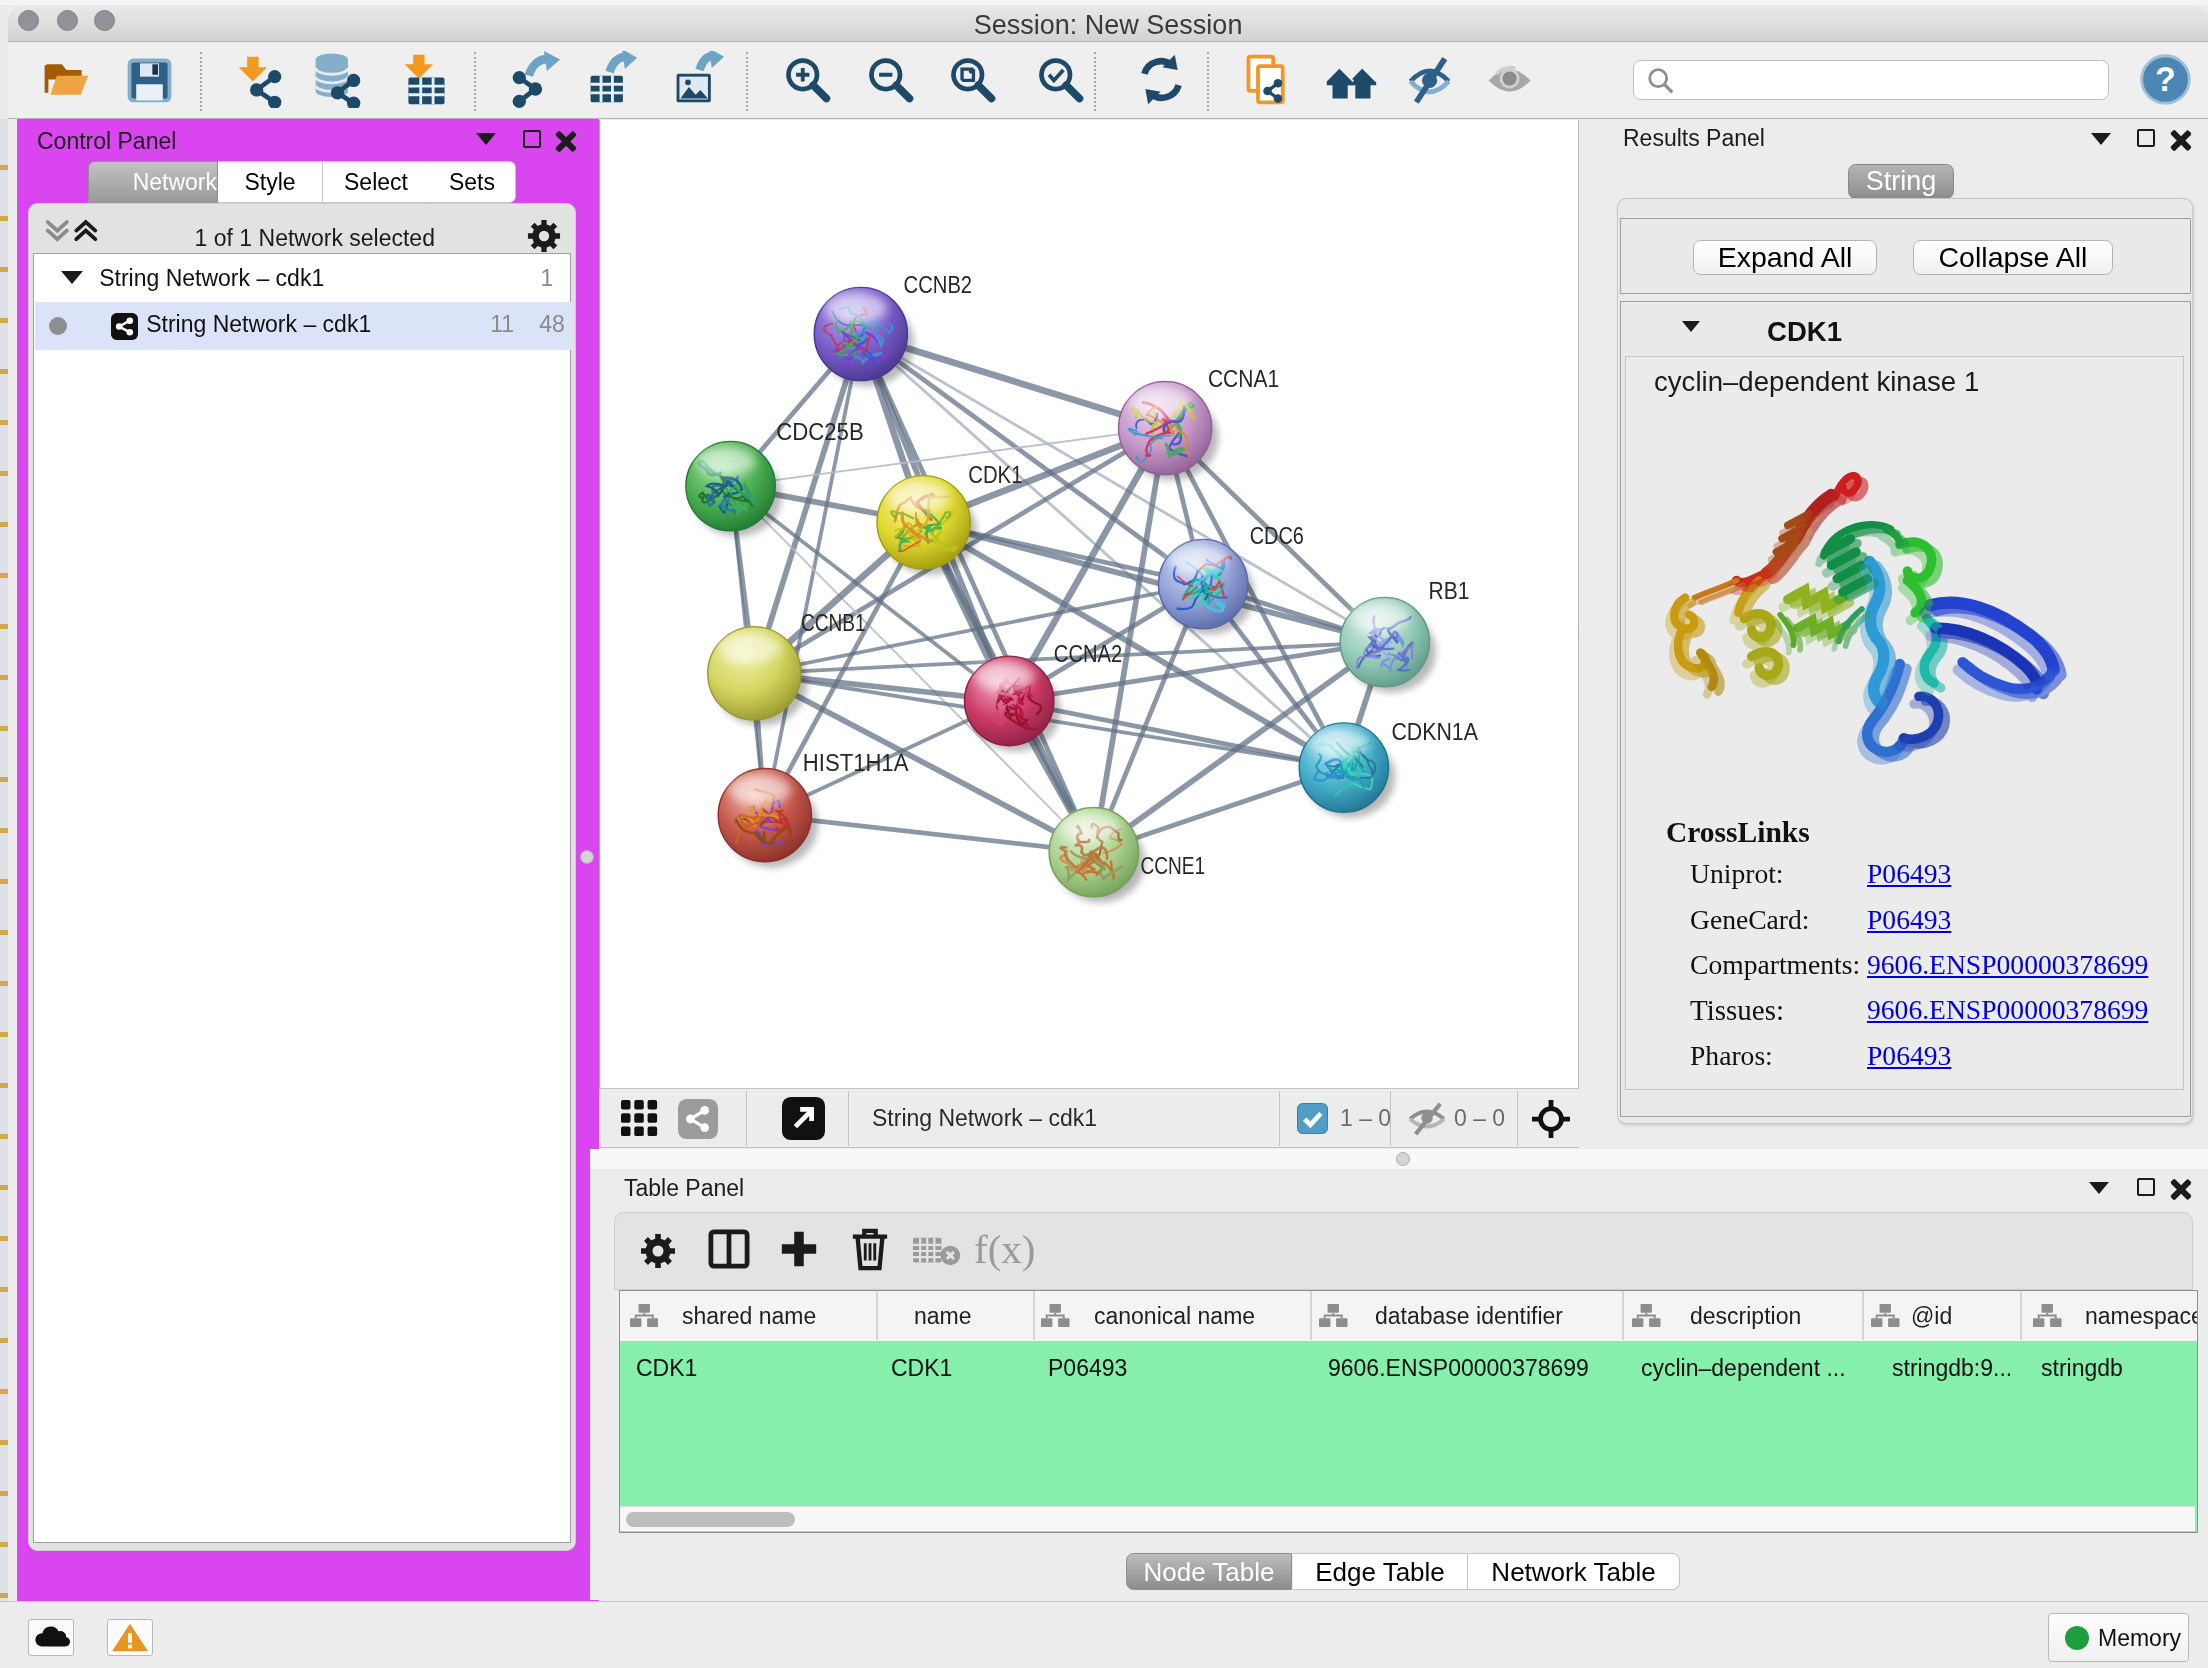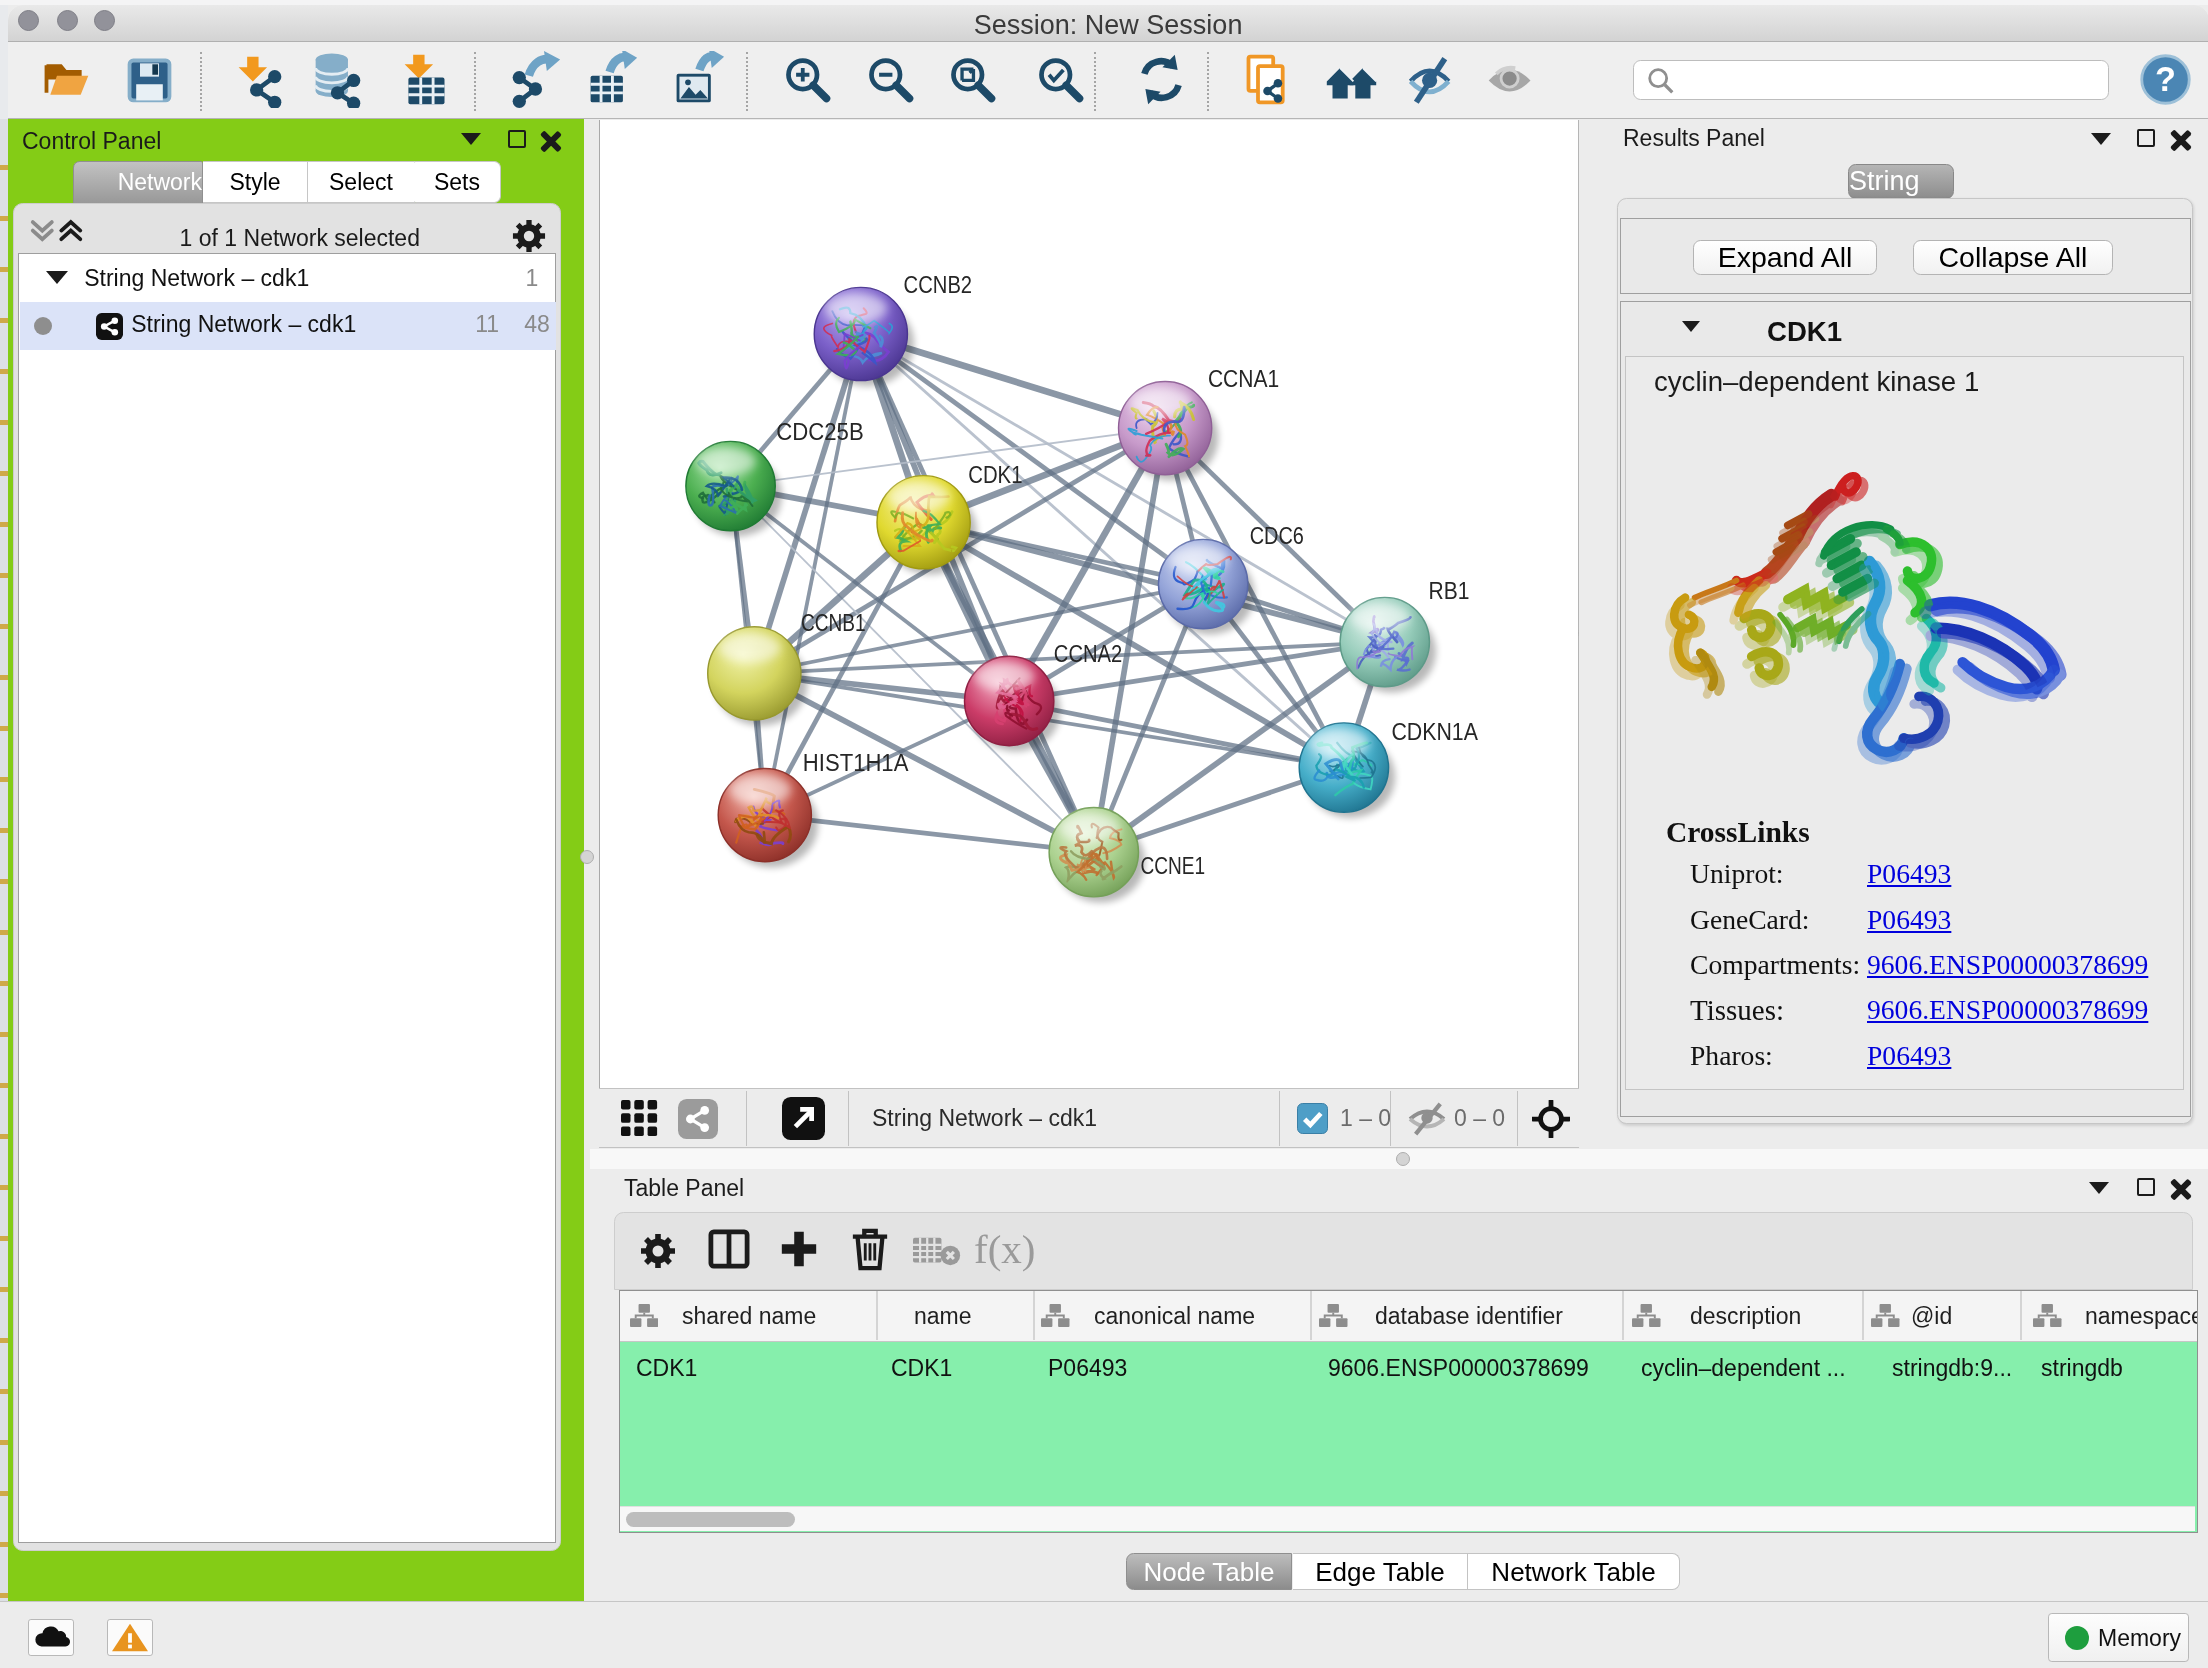--- a/index.html
+++ b/index.html
@@ -177,21 +177,21 @@
       </div>
 <svg class="ti" style="left:2129px;top:8.6px" viewBox="0 0 60 60">
         <circle cx="30" cy="30" r="25" fill="#4b86b4" stroke="#9dc0d8" stroke-width="3"></circle>
         <text x="30" y="42" text-anchor="middle" font-size="36" font-weight="bold" fill="#fff" font-family="Liberation Sans">?</text>
       </svg>
 </div>
 </div>
 <div class="abs" style="left:0;top:0;width:2208px;height:4.8px;background:#f4f4f5"></div>
 <div class="abs" style="left:0;top:4.8px;width:7.6px;height:114px;background:#e8eaed"></div>
 
-<div class="abs" style="left:2px;top:119px;width:582px;height:1487px;background:#84cc16">
+<div class="abs" style="left:17px;top:119px;width:582px;height:1487px;background:#d946ef">
   <div class="abs phead" style="left:20px;top:8.6px">Control Panel</div>
   <div class="tri" style="left:459px;top:14.3px"></div>
   <div class="sq" style="left:506px;top:10.5px"></div>
   <div class="xx" style="left:536px;top:10.5px"></div>
 
   <div class="abs" style="left:71px;top:42px;height:42px;width:428px;font-size:23px">
     <div class="abs" style="left:0;width:130px;height:60px;background:linear-gradient(#c2c2c2,#878787);border:1px solid #909090;border-radius:6.7px 1.9px 1.9px 6.7px;color:#fff;text-align:right;line-height:40px">Network</div>
     <div class="abs" style="left:130px;width:105px;height:42px;background:#fff;border:1px solid #c6c6c6;border-left:none;text-align:center;line-height:40px">Style</div>
     <div class="abs" style="left:235px;width:107px;height:42px;background:#fff;border:1px solid #c6c6c6;border-left:none;text-align:center;line-height:40px">Select</div>
     <div class="abs" style="left:341px;width:87px;height:42px;background:#fff;border:1px solid #c6c6c6;border-left:none;border-radius:1.9px 6.7px 6.7px 1.9px;text-align:center;line-height:40px">Sets</div>
@@ -677,21 +677,21 @@
 </div>
 
 <div class="abs" style="left:580px;top:850px;width:14.3px;height:14.3px;border-radius:50%;background:#d4d4d4;border:1px solid #adadad"></div>
 <div class="abs" style="left:1578px;top:626px;width:14.3px;height:14.3px;border-radius:50%;background:#d4d4d4;border:1px solid #adadad"></div>
 
 <div class="abs" style="left:1579px;top:120px;width:630px;height:1029px;background:#ececec"></div>
 <div class="abs phead" style="left:1623px;top:125px">Results Panel</div>
 <div class="tri" style="left:2091px;top:133px"></div>
 <div class="sq" style="left:2137px;top:129px"></div>
 <div class="xx" style="left:2168px;top:129px"></div>
-<div class="abs" style="left:1848px;top:164px;width:106px;height:35px;background:linear-gradient(#b5b5b5,#8d8d8d);border:1px solid #888;border-radius:7.6px;color:#fff;font-size:27px;text-align:left;line-height:33px">String</div>
+<div class="abs" style="left:1848px;top:164px;width:106px;height:35px;background:linear-gradient(#b5b5b5,#8d8d8d);border:1px solid #888;border-radius:7.6px;color:#fff;font-size:27px;text-align:center;line-height:33px">String</div>
 <div class="abs" style="left:1617px;top:198px;width:576px;height:926px;background:#e9e9e9;border:1px solid #c6c6c6;border-radius:9.5px;box-shadow:1px 1.9px 2.9px rgba(0,0,0,0.12)"></div>
 <div class="abs" style="left:1620px;top:218px;width:571px;height:76px;border:1px solid #9f9f9f"></div>
 <div class="wbtn" style="left:1693px;top:240px;width:184px;height:35px;border-radius:7.6px;font-size:28.5px;text-align:center;line-height:33px;background:linear-gradient(#fff,#f1f1f1);border-color:#b4b4b4">Expand All</div>
 <div class="wbtn" style="left:1913px;top:240px;width:200px;height:35px;border-radius:7.6px;font-size:28.5px;text-align:center;line-height:33px;background:linear-gradient(#fff,#f1f1f1);border-color:#b4b4b4">Collapse All</div>
 <div class="abs" style="left:1620px;top:301px;width:571px;height:816px;border:1px solid #9f9f9f"></div>
 <div class="tri" style="left:1682px;top:321px;border-left-width:9.5px;border-right-width:9.5px;border-top-width:11.4px"></div>
 <div class="abs" style="left:1767px;top:316px;font-size:27.6px;font-weight:bold;color:#111">CDK1</div>
 <div class="abs" style="left:1625px;top:356px;width:559px;height:734px;background:#ebebeb;border:1px solid #c4c4c4"></div>
 <div class="abs" style="left:1654px;top:366px;font-size:27.6px;color:#1b1b1b">cyclin–dependent kinase 1</div>
 <svg class="abs" style="left:1645px;top:438px" width="428" height="342" viewBox="0 0 450 360">

